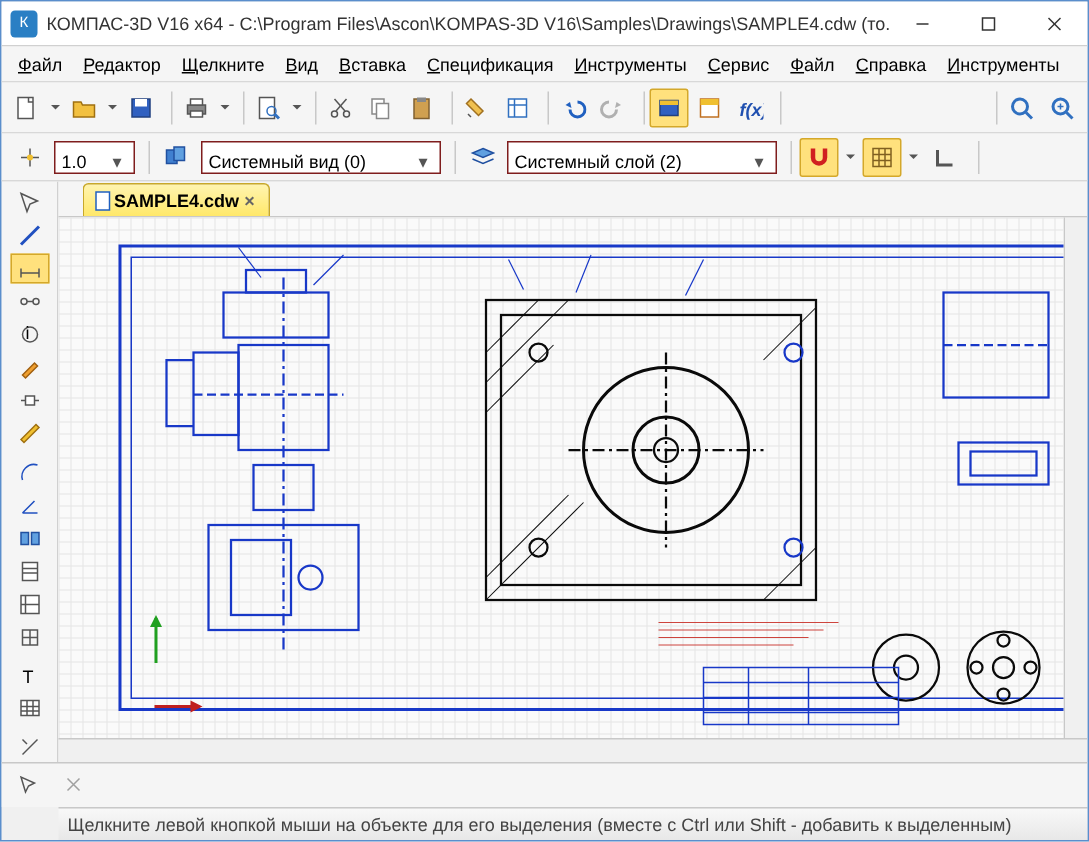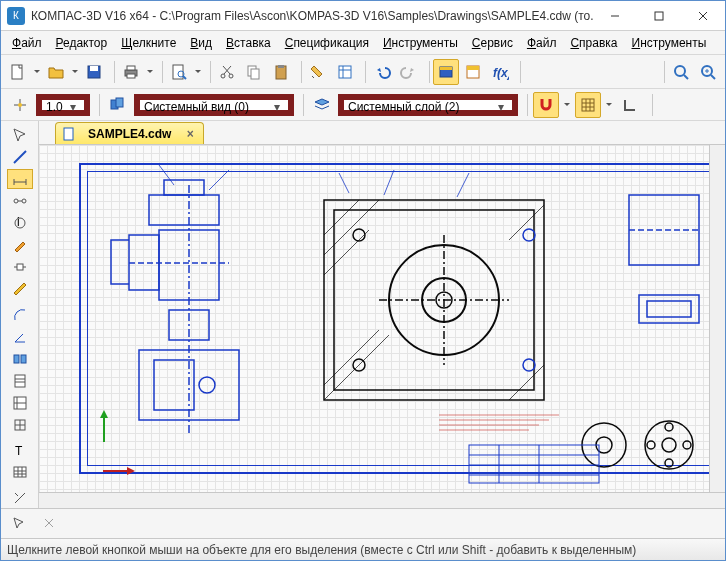--- a/index.html
+++ b/index.html
@@ -16,52 +16,52 @@
 .menu-item::first-letter { text-decoration: underline; }
 
 .toolbar { height: 34px; background: #f5f5f5; display: flex; align-items: center; padding: 2px 4px; gap: 1px; border-bottom: 1px solid #d8d8d8; }
 .tb-btn { width: 26px; height: 26px; display: flex; align-items: center; justify-content: center; cursor: pointer; border: 1px solid transparent; border-radius: 2px; }
 .tb-btn svg { width: 18px; height: 18px; }
 .tb-sep { width: 5px; height: 22px; border-right: 1px solid #c8c8c8; margin: 0 2px; }
 .tb-dd { width: 10px; height: 26px; display: flex; align-items: center; justify-content: center; cursor: pointer; }
 .tb-dd::after { content: ""; border: 3px solid transparent; border-top-color: #555; margin-top: 3px; }
 
 .toolbar2 { height: 32px; background: #f5f5f5; display: flex; align-items: center; padding: 2px 6px; gap: 3px; border-bottom: 1px solid #d8d8d8; }
-.combo { height: 22px; background: #fff; border: 6px solid #7f1d1d; display: flex; align-items: flex-start; padding: 0 4px; font-size: 11px; }
+.combo { height: 22px; background: #fff; border: 1px solid #7f1d1d; display: flex; align-items: flex-end; padding: 0 4px; font-size: 11px; }
 .combo-dd { width: 14px; text-align: center; color: #555; cursor: pointer; }
 
 .workspace { flex: 1; display: flex; overflow: hidden; }
 .left-tb { width: 38px; background: #f5f5f5; border-right: 1px solid #d0d0d0; display: flex; flex-direction: column; align-items: center; padding-top: 4px; gap: 2px; overflow: hidden; }
 .lt-btn { width: 26px; height: 24px; display: flex; align-items: center; justify-content: center; cursor: pointer; border: 1px solid transparent; }
 .lt-btn.active { background: #ffe17d; border-color: #d4a82a; }
 
 .main-area { flex: 1; display: flex; flex-direction: column; background: #e8e8e8; }
 .tabs { height: 24px; background: #f5f5f5; display: flex; align-items: flex-end; padding-left: 16px; border-bottom: 1px solid #c8c8c8; }
-.tab { height: 22px; background: linear-gradient(#fff4b0, #ffe86a); border: 1px solid #c8a82a; border-bottom: none; border-radius: 4px 4px 0 0; display: flex; align-items: center; padding: 0 6px; gap: 12px; font-size: 11px; font-weight: bold; }
+.tab { height: 22px; background: linear-gradient(#fff4b0, #ffe86a); border: 1px solid #c8a82a; border-bottom: none; border-radius: 4px 4px 0 0; display: flex; align-items: center; padding: 0 6px; gap: 0; font-size: 11px; font-weight: bold; }
 .tab-close { width: 14px; height: 14px; display: flex; align-items: center; justify-content: center; color: #666; cursor: pointer; font-weight: bold; }
 
 .canvas { flex: 1; position: relative; background: #fafafa; overflow: hidden; }
 .grid { position: absolute; inset: 0; background-image:
   linear-gradient(#e4e4e4 1px, transparent 1px),
   linear-gradient(90deg, #e4e4e4 1px, transparent 1px);
   background-size: 8px 8px; }
 .frame { position: absolute; left: 40px; top: 18px; right: -50px; bottom: 18px; border: 2px solid #1838c8; }
 .frame-inner { position: absolute; inset: 6px; border: 1px solid #1838c8; }
 .drawing { position: absolute; inset: 0; }
 .axis-x { position: absolute; left: 64px; bottom: 20px; width: 30px; height: 2px; background: #c02020; }
 .axis-x::after { content: ""; position: absolute; right: -6px; top: -3px; border: 4px solid transparent; border-left: 8px solid #c02020; }
 .axis-y { position: absolute; left: 64px; bottom: 20px; width: 2px; height: 30px; background: #20a020; transform: translateY(-100%); }
 .axis-y::after { content: ""; position: absolute; top: -6px; left: -3px; border: 4px solid transparent; border-bottom: 8px solid #20a020; }
 
 .scroll-bot { height: 16px; background: #f0f0f0; border-top: 1px solid #c8c8c8; }
 .scroll-right { width: 16px; background: #f0f0f0; border-left: 1px solid #c8c8c8; }
 .canvas-wrap { flex: 1; display: flex; }
 
 .prop-strip { height: 30px; background: #f5f5f5; border-top: 1px solid #c8c8c8; display: flex; align-items: center; padding: 0 6px; gap: 4px; }
-.statusbar { height: 22px; background: linear-gradient(#f8f8f8,#e8e8e8); border-top: 1px solid #c8c8c8; display: flex; align-items: center; padding: 0 6px; font-size: 11px; color: #444; }
+.statusbar { height: 22px; background: linear-gradient(#f8f8f8,#e8e8e8); border-top: 1px solid #c8c8c8; display: flex; align-items: center; padding: 0 6px; font-size: 11px; color: #444; margin-left: 38px; }
 </style>
 </head>
 <body>
 
 <div class="titlebar">
   <div class="title-icon">К</div>
   <div class="title-text">КОМПАС-3D V16  x64 - C:\Program Files\Ascon\KOMPAS-3D V16\Samples\Drawings\SAMPLE4.cdw (то...</div>
   <div class="win-btn">
       <svg viewBox="0 0 10 10">
         <line x1="1" y1="5" x2="9" y2="5" stroke="#333" stroke-width="1"></line>

